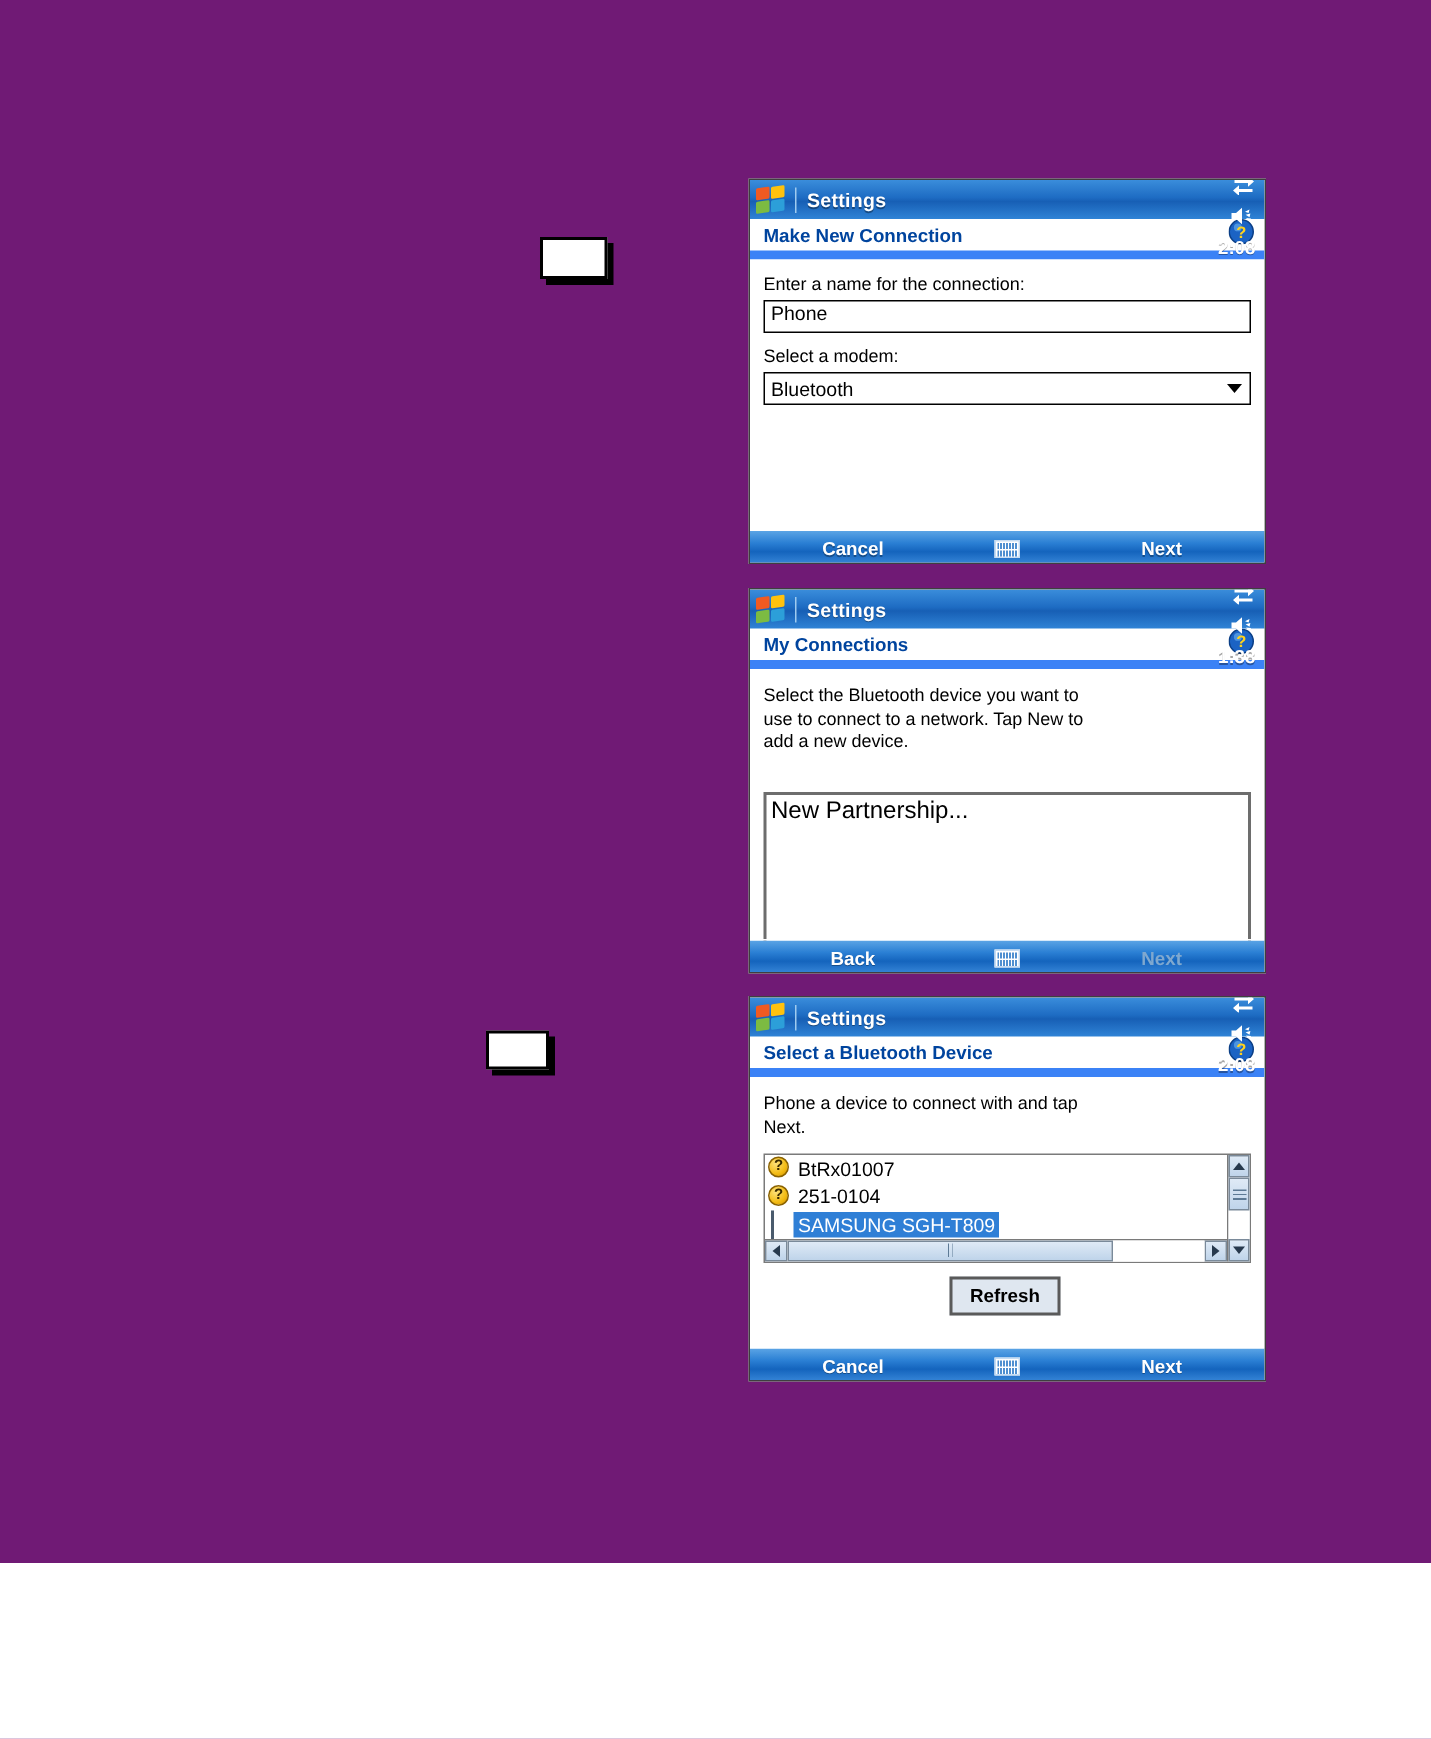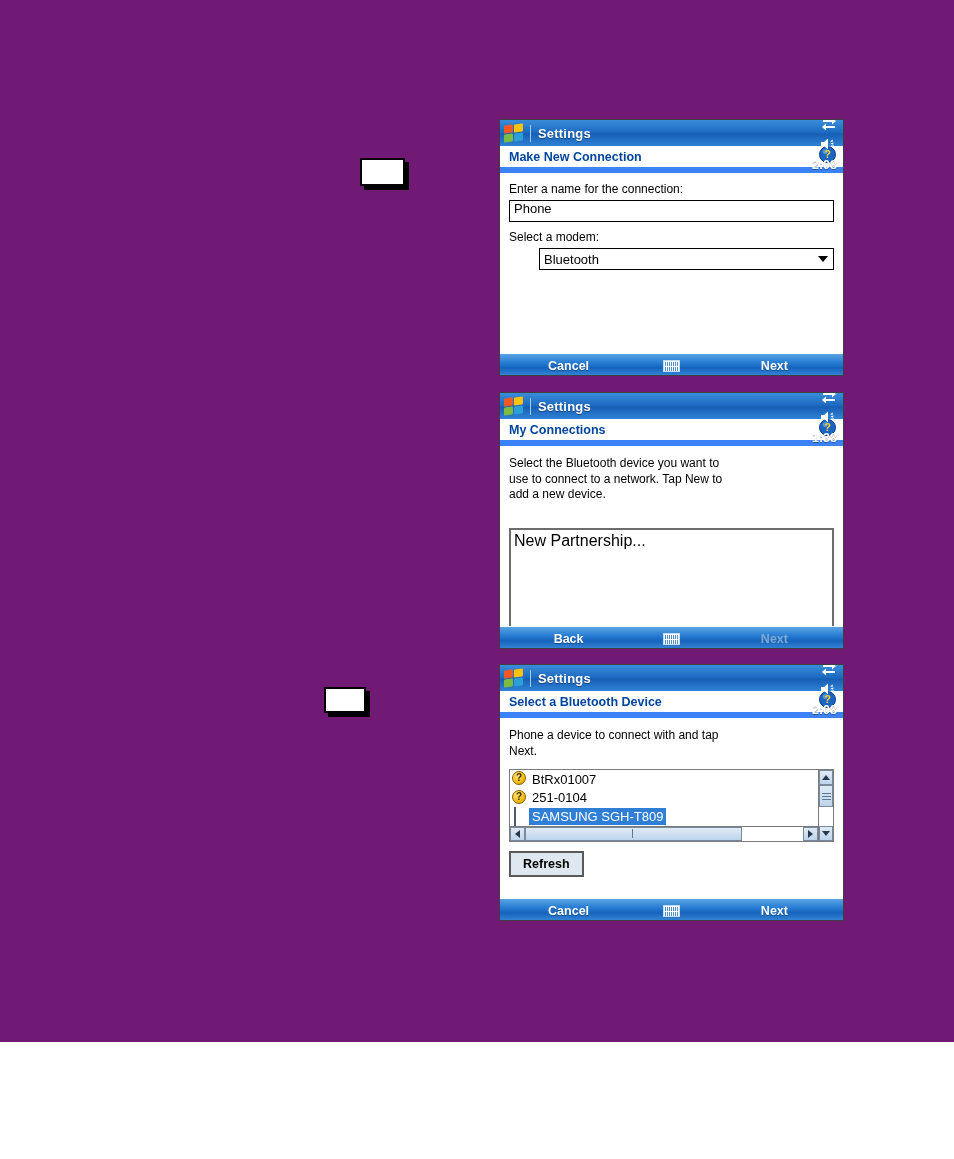--- a/index.html
+++ b/index.html
@@ -73,21 +73,21 @@
   .para { font-size:12px; color:#000; line-height:15.5px; margin:0 0 4px 0; }
 
   .textbox {
     border:1px solid #000; background:#fff; height:22px;
     display:flex; align-items:flex-start; padding:0 4px;
     font-size:13px; color:#000;
   }
   .combo {
     border:1px solid #000; background:#fff; height:22px;
     display:flex; align-items:center; padding:0 0 0 4px;
-    font-size:13px; color:#000; position:relative;margin-left:30px;
+    font-size:13px; color:#000; position:relative;
   }
   .combo .arrow {
     margin-left:auto; width:20px; height:20px;
     display:flex; align-items:center; justify-content:center;
   }
   .caret-down {
     width:0;height:0;border-left:5px solid transparent;border-right:5px solid transparent;
     border-top:6px solid #000;
   }
 
@@ -191,21 +191,21 @@
   .tri-up   { border-left:4px solid transparent;border-right:4px solid transparent;border-bottom:5px solid #27394d; }
   .tri-down { border-left:4px solid transparent;border-right:4px solid transparent;border-top:5px solid #27394d; }
   .tri-left { border-top:4px solid transparent;border-bottom:4px solid transparent;border-right:5px solid #27394d; }
   .tri-right{ border-top:4px solid transparent;border-bottom:4px solid transparent;border-left:5px solid #27394d; }
 
   .btn-refresh {
     border:2px solid #5a5a5a; background:#dfe7f0;
     font-size:12.5px; font-weight:bold; color:#000;
     padding:4px 12px; display:inline-block;
   }
-  .refresh-row { display:flex; justify-content:flex-start; padding: 9px 3px 0 0; }
+  .refresh-row { display:flex; justify-content:center; padding: 9px 3px 0 0; }
 </style>
 </head>
 <body>
 
 <div class="page">
 
   <div class="callout-box" style="left:360px; top:158px; width:45px; height:28px;"></div>
   <div class="callout-box" style="left:324px; top:687px; width:42px; height:26px;"></div>
 
   <div class="pda" style="left:499px; top:119px; height:257px;">

